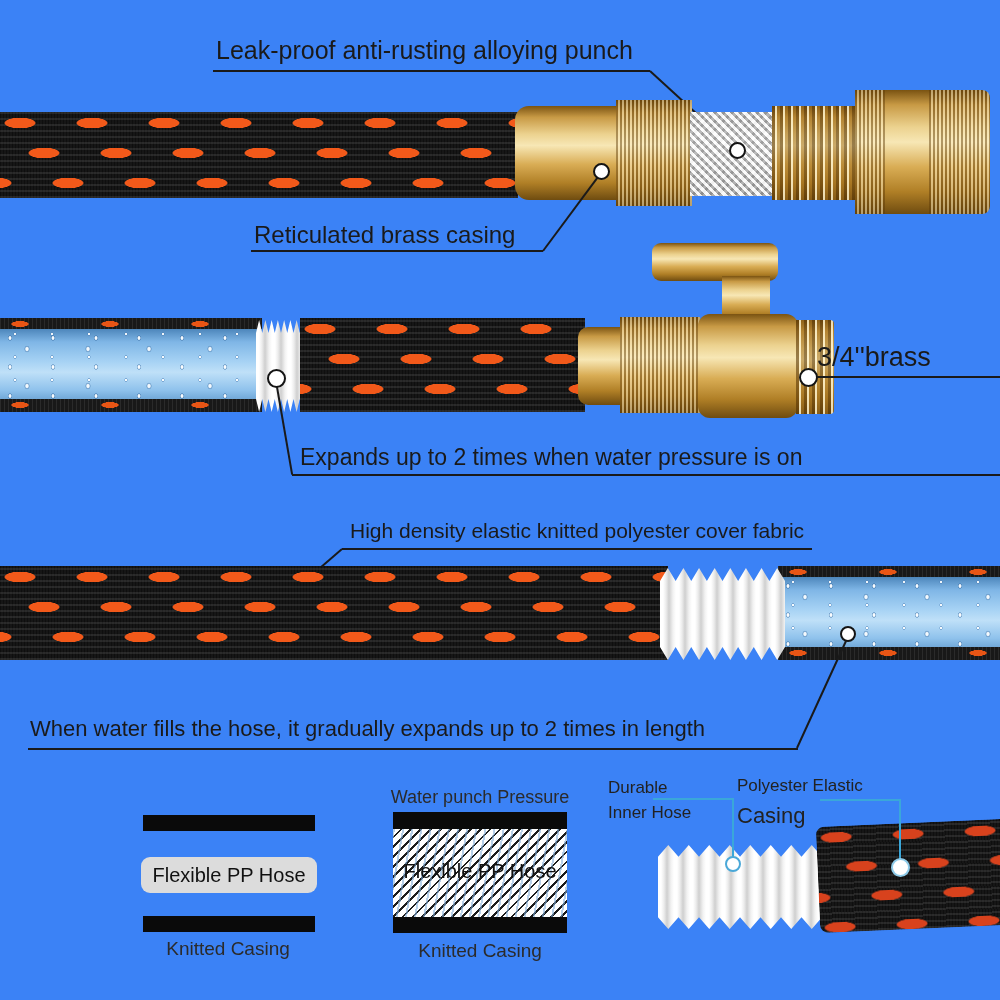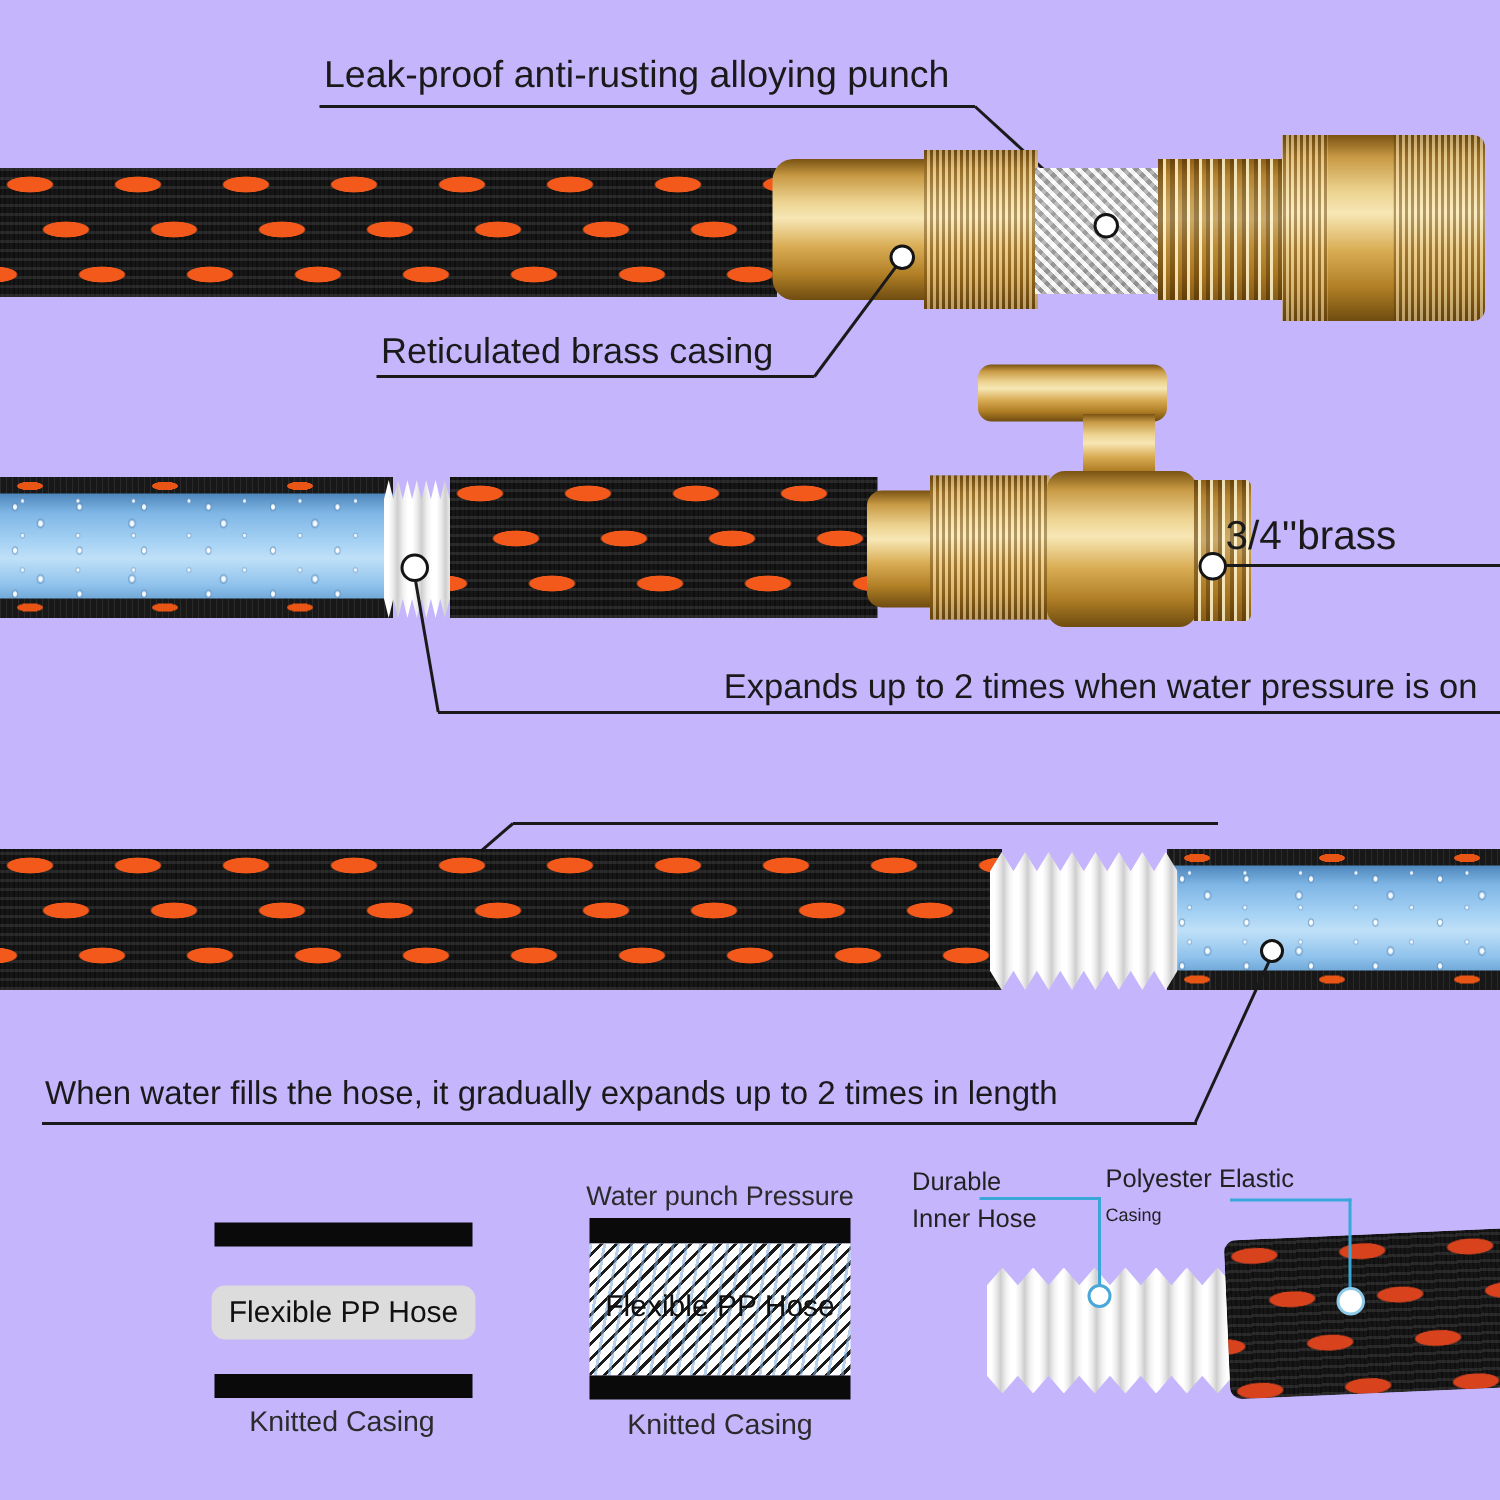--- a/index.html
+++ b/index.html
@@ -1,16 +1,16 @@
 <!DOCTYPE html>
 <html><head>
 <meta charset="utf-8">
 <style>
   html,body{margin:0;padding:0;background:#fff;}
-  .scene{position:relative;width:1000px;height:1000px;background:#c4b5fd;overflow:hidden;
+  .scene{position:relative;width:1000px;height:1000px;background:#3b82f6;overflow:hidden;
          font-family:"Liberation Sans",sans-serif;color:#1a1a1a;}
   .lbl{position:absolute;white-space:nowrap;color:#1a1a1a;}
   .line{position:absolute;height:2px;background:#1a1a1a;transform-origin:0 50%;}
   .marker{position:absolute;background:#fff;border:2px solid #141414;border-radius:50%;box-sizing:border-box;}
   .bmarker{position:absolute;background:#fff;border:2px solid #4aa8d8;border-radius:50%;box-sizing:border-box;}
   .blueline{position:absolute;background:#3aa7d9;}
 
   
   .knit{position:absolute;background-color:#161616;
     background-image:
@@ -107,22 +107,23 @@
   <div class="brass" style="left:698px;top:314px;width:100px;height:104px;border-radius:12px;"></div>
   <div class="brass thread" style="left:796px;top:320px;width:38px;height:94px;border-radius:0 4px 4px 0;"></div>
 
   <div class="marker" style="left:799px;top:368px;width:19px;height:19px;"></div>
   <div class="line" style="left:817px;top:376px;width:183px;"></div>
   <div class="lbl" style="left:817px;top:342px;font-size:27px;">3/4''brass</div>
 
   <div class="marker" style="left:267px;top:369px;width:19px;height:19px;"></div>
   <div class="line" style="left:277px;top:386px;width:89px;transform:rotate(80.2deg);"></div>
   <div class="line" style="left:292px;top:474px;width:708px;"></div>
-  <div class="lbl" style="left:300px;top:444px;width:685px;text-align:right;font-size:23px;">Expands up to 2 times when water pressure is on</div>
+  <div class="lbl" style="left:300px;top:444px;width:685px;font-size:23px;">Expands up to 2 times when water pressure is on</div>
 
+  <div class="lbl" style="left:350px;top:519px;font-size:21px;">High density elastic knitted polyester cover fabric</div>
   <div class="line" style="left:342px;top:548px;width:470px;"></div>
   <div class="line" style="left:342px;top:548px;width:68px;transform:rotate(139.2deg);"></div>
   <div class="marker" style="left:281px;top:590px;width:14px;height:14px;"></div>
 
   <div class="knit" style="left:0;top:566px;width:668px;height:94px;"></div>
   <div class="edge" style="left:778px;top:566px;width:222px;height:13px;"></div>
   <div class="water" style="left:778px;top:577px;width:222px;height:72px;"></div>
   <div class="edge" style="left:778px;top:647px;width:222px;height:13px;"></div>
   <div class="corr" style="left:660px;top:568px;width:125px;height:92px;"></div>
   <div class="marker" style="left:840px;top:626px;width:16px;height:16px;"></div>
@@ -146,18 +147,18 @@
   <div class="corr" style="left:658px;top:845px;width:164px;height:84px;"></div>
   <div class="knit red" style="left:818px;top:823px;width:186px;height:106px;border-radius:8px 0 0 8px;transform:rotate(-2.5deg);"></div>
 
   <div class="lbl" style="left:608px;top:778px;font-size:17px;color:#222;">Durable</div>
   <div class="lbl" style="left:608px;top:803px;font-size:17px;color:#222;">Inner Hose</div>
   <div class="blueline" style="left:653px;top:798px;width:81px;height:2px;"></div>
   <div class="blueline" style="left:732px;top:798px;width:2px;height:60px;"></div>
   <div class="bmarker" style="left:725px;top:856px;width:16px;height:16px;"></div>
 
   <div class="lbl" style="left:737px;top:776px;font-size:17px;color:#222;">Polyester Elastic</div>
-  <div class="lbl" style="left:737px;top:803px;font-size:12px;color:#222;">Casing</div>
+  <div class="lbl" style="left:737px;top:803px;font-size:22px;color:#222;">Casing</div>
   <div class="blueline" style="left:820px;top:799px;width:81px;height:2px;"></div>
   <div class="blueline" style="left:899px;top:799px;width:2px;height:62px;"></div>
   <div class="bmarker" style="left:891px;top:858px;width:19px;height:19px;border-color:#8ecbe9;"></div>
 
 </div>
 
 </body></html>

